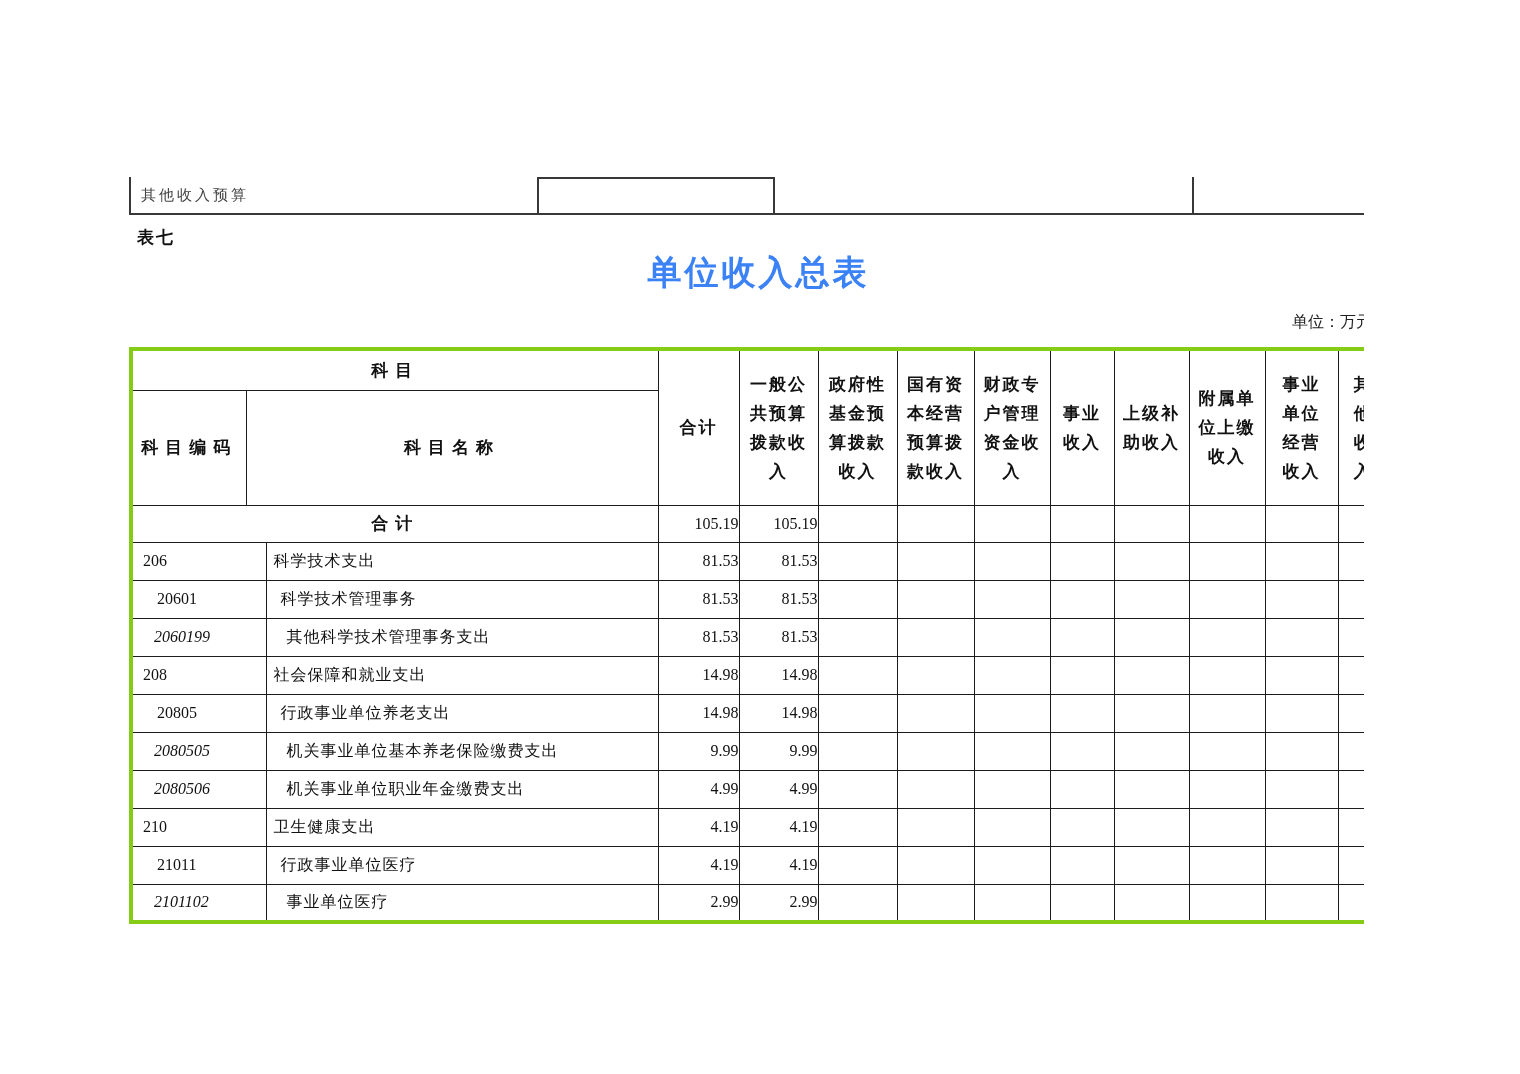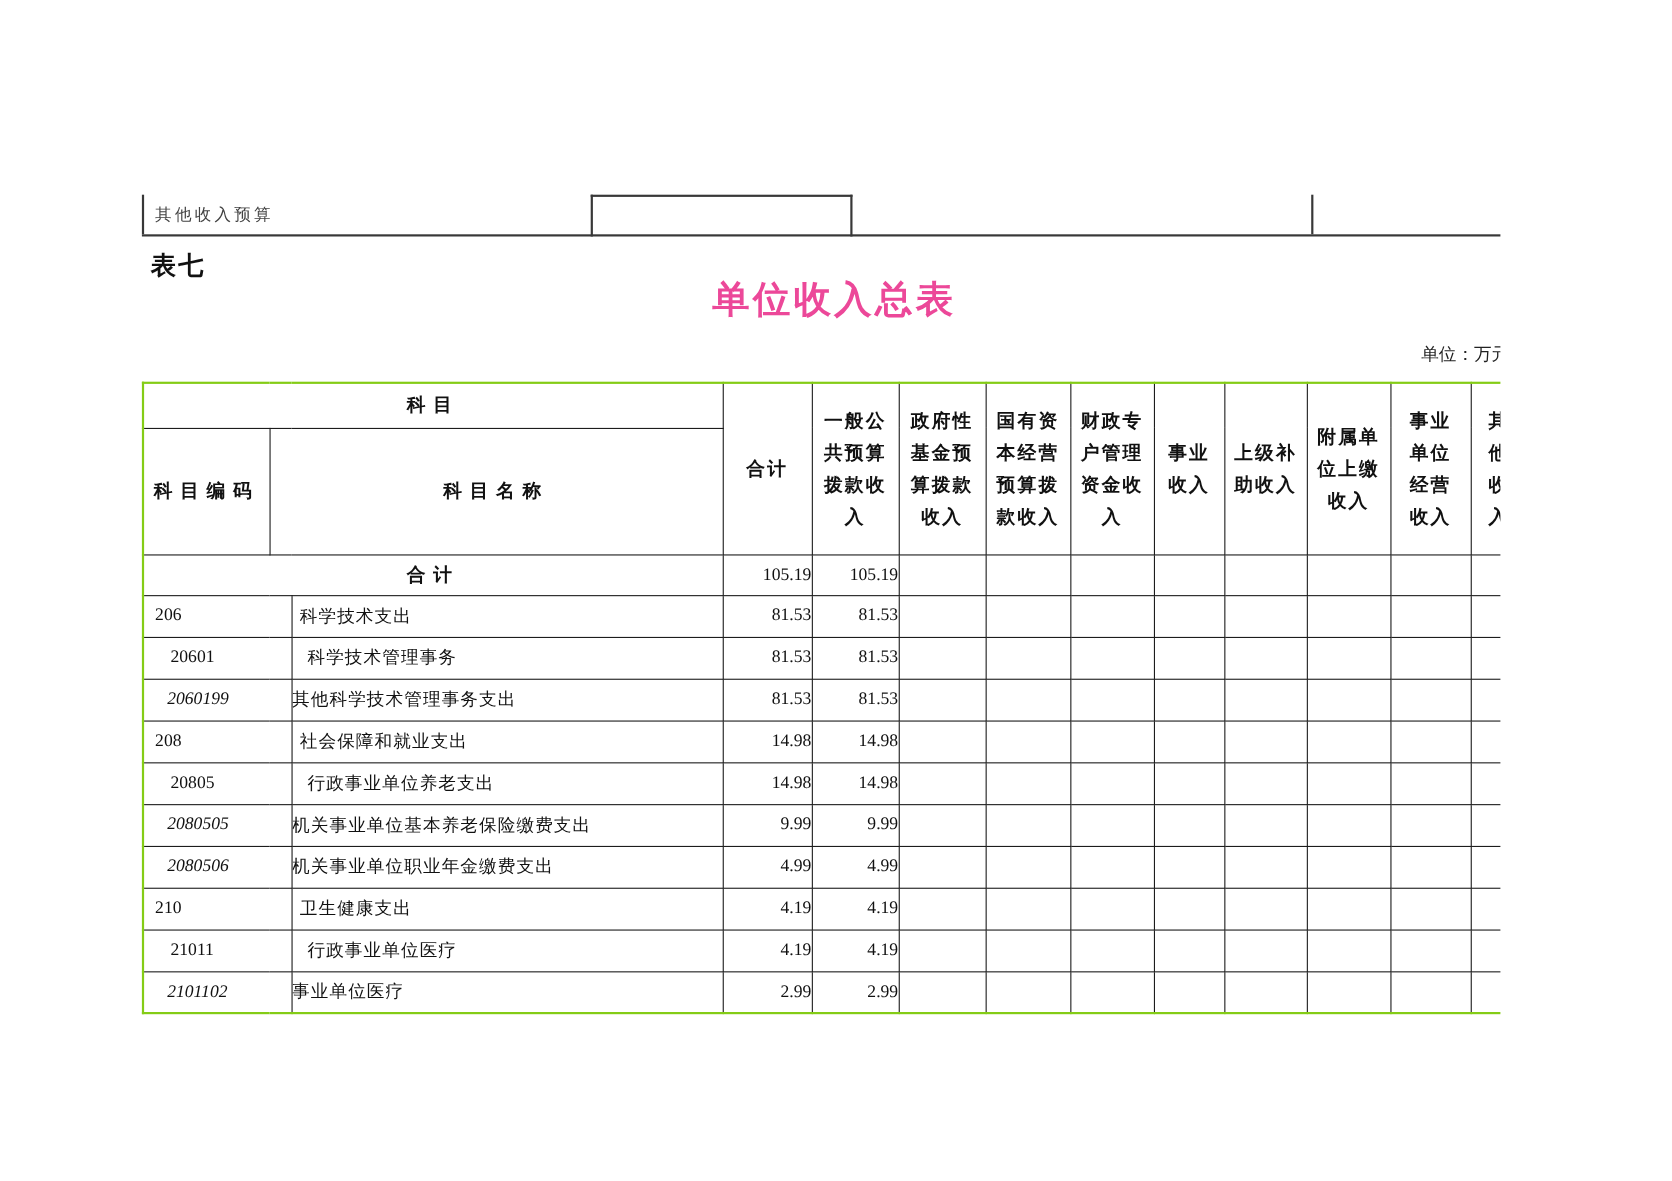--- a/index.html
+++ b/index.html
@@ -21,37 +21,37 @@
   .frag-v2{position:absolute;left:1386px;top:177px;width:0;height:36px;border-left:2px solid #383838;}
   .frag-label{
     position:absolute;left:141px;top:177px;height:36px;display:flex;align-items:center;
     font-size:15px;color:#424242;letter-spacing:3px;
   }
 
   
   .sheet-label{
     position:absolute;left:137px;top:226px;
     font-family:Liberation Sans, sans-serif;
-    font-weight:bold;font-size:23px;letter-spacing:2px;color:#111;
+    font-weight:bold;font-size:17px;letter-spacing:2px;color:#111;
   }
   .doc-title{
     position:absolute;left:129px;top:250px;width:1259px;
-    text-align:center;font-size:34px;font-weight:bold;letter-spacing:3px;color:#ec4899;
+    text-align:center;font-size:34px;font-weight:bold;letter-spacing:3px;color:#3b82f6;
   }
   .unit-note{
     position:absolute;left:113px;top:312px;width:1259px;
     text-align:right;font-size:16px;color:#222;
   }
 
   
   table.income{
     position:absolute;left:129px;top:347px;
     border-collapse:collapse;table-layout:fixed;
     width:1259px;
-    border:2px solid #84cc16;
+    border:4px solid #84cc16;
     font-size:16px;color:#111;
   }
   table.income td{
     border:1px solid #1c1c1c;
     padding:0;
     overflow:hidden;
     vertical-align:middle;
   }
   tr.hr1{height:41px;}
   tr.hr2{height:115px;}
@@ -72,21 +72,21 @@
   }
   tr.tr-total td.num{font-weight:normal;}
 
   td.code{font-size:16px;}
   td.name{font-size:16px;letter-spacing:1px;}
   td.code.lvl0{padding-left:10px;}
   td.code.lvl1{padding-left:24px;}
   td.code.lvl2{padding-left:21px;font-style:italic;}
   td.name.lvl0{padding-left:7px;margin-left:43px;}
   td.name.lvl1{padding-left:14px;}
-  td.name.lvl2{margin-left:24px;}
+  td.name.lvl2{padding-left:20px;margin-left:24px;}
 </style>
 </head>
 <body>
 
 <div id="page">
 
   <div class="frag-left"></div>
   <div class="frag-box"></div>
   <div class="frag-v1"></div>
   <div class="frag-v2"></div>

